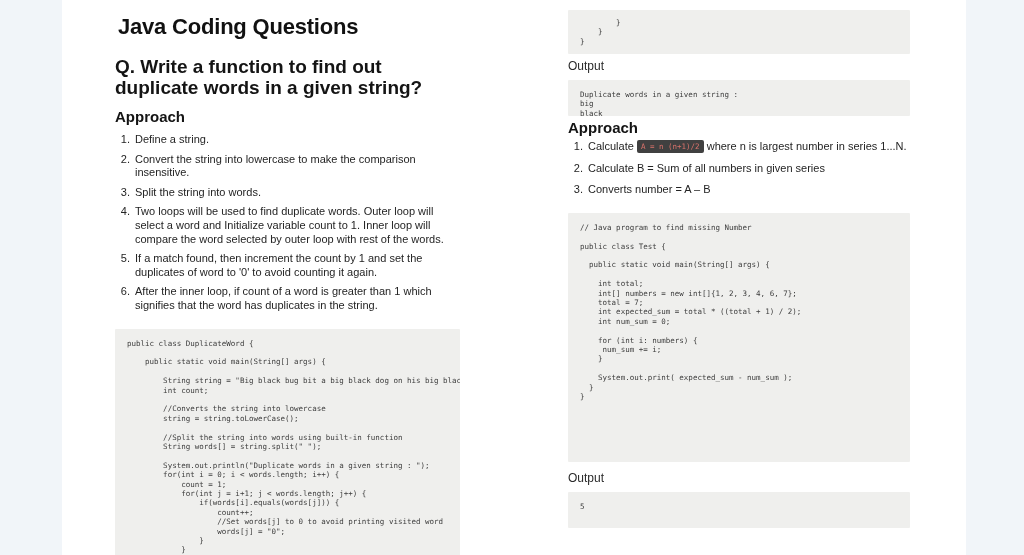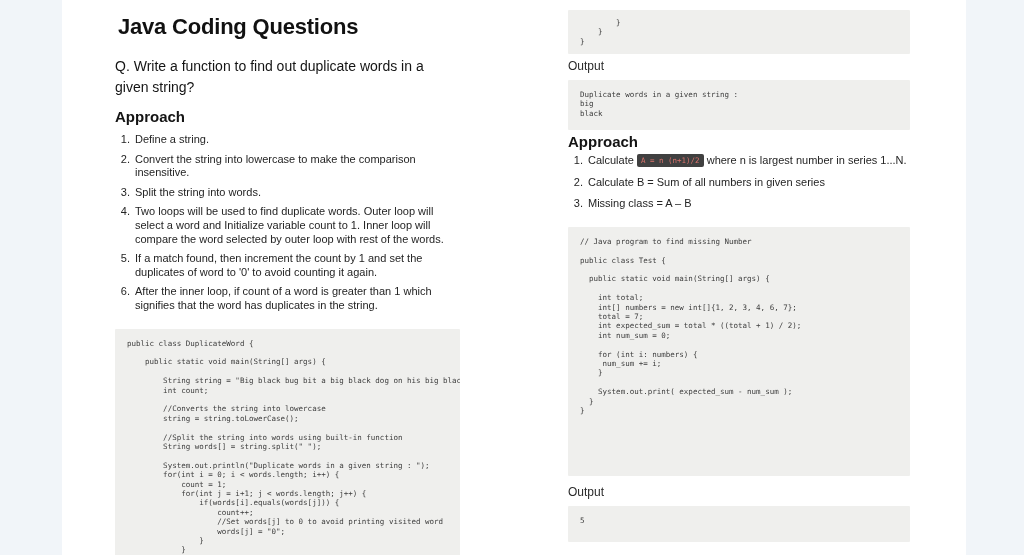--- a/index.html
+++ b/index.html
@@ -24,22 +24,22 @@
   .col-right { left: 568px; width: 342px; }
 
   h1.title {
     margin: 14px 3px 0;
     font-size: 22px; line-height: 26px;
     font-weight: bold; color: #111111;
     letter-spacing: -0.2px;
   }
   h2.question {
     margin: 16px 0 0;
-    font-size: 14px; line-height: 21px;
-    font-weight: normal; color: #141414;
+    font-size: 19px; line-height: 21px;
+    font-weight: bold; color: #141414;
   }
   h3.approach {
     margin: 12px 0 0;
     font-size: 15px; line-height: 14px;
     font-weight: bold; color: #141414;
   }
   ol.steps {
     margin: 9px 0 16px; padding-left: 18px;
     font-size: 11px; line-height: 13.6px;
     color: #242424;
@@ -54,21 +54,21 @@
     padding: 10px 12px;
     font-family: "DejaVu Sans Mono", "Liberation Mono", monospace;
     font-size: 7.5px; line-height: 9.4px;
     color: #3c3c3c;
     white-space: pre;
     overflow: hidden;
     width: 100%;
   }
   pre.code-main   { height: 255px; }
   pre.code-cont   { height: 44px; padding-top: 8px; }
-  pre.output-box  { height: 50px; margin-top: 6px; }
+  pre.output-box  { height: 36px; margin-top: 6px; }
   pre.code2       { height: 249px; margin-top: 8px; }
   pre.output-box2 { height: 36px; margin-top: 6px; }
 
   .outlabel {
     margin-top: 5px;
     font-size: 12px; line-height: 15px;
     font-weight: normal; color: #2a2a2a;
   }
   .outlabel.second { margin-top: 9px; }
 
@@ -144,21 +144,21 @@
   <div class="outlabel">Output</div>
   <pre class="code output-box">Duplicate words in a given string :
 big
 black</pre>
 
   <h3 class="approach a2">Approach</h3>
 
   <ol class="steps wide list2">
     <li><span>Calculate </span><code class="inline">A = n (n+1)/2</code><span> where n is largest number in series 1...N.</span></li>
     <li><span>Calculate B = Sum of all numbers in given series</span></li>
-    <li><span>Missing class = A – B</span></li>
+    <li><span>Converts number = A – B</span></li>
   </ol>
 
   <pre class="code code2">// Java program to find missing Number
 
 public class Test {
 
   public static void main(String[] args) {
 
     int total;
     int[] numbers = new int[]{1, 2, 3, 4, 6, 7};

